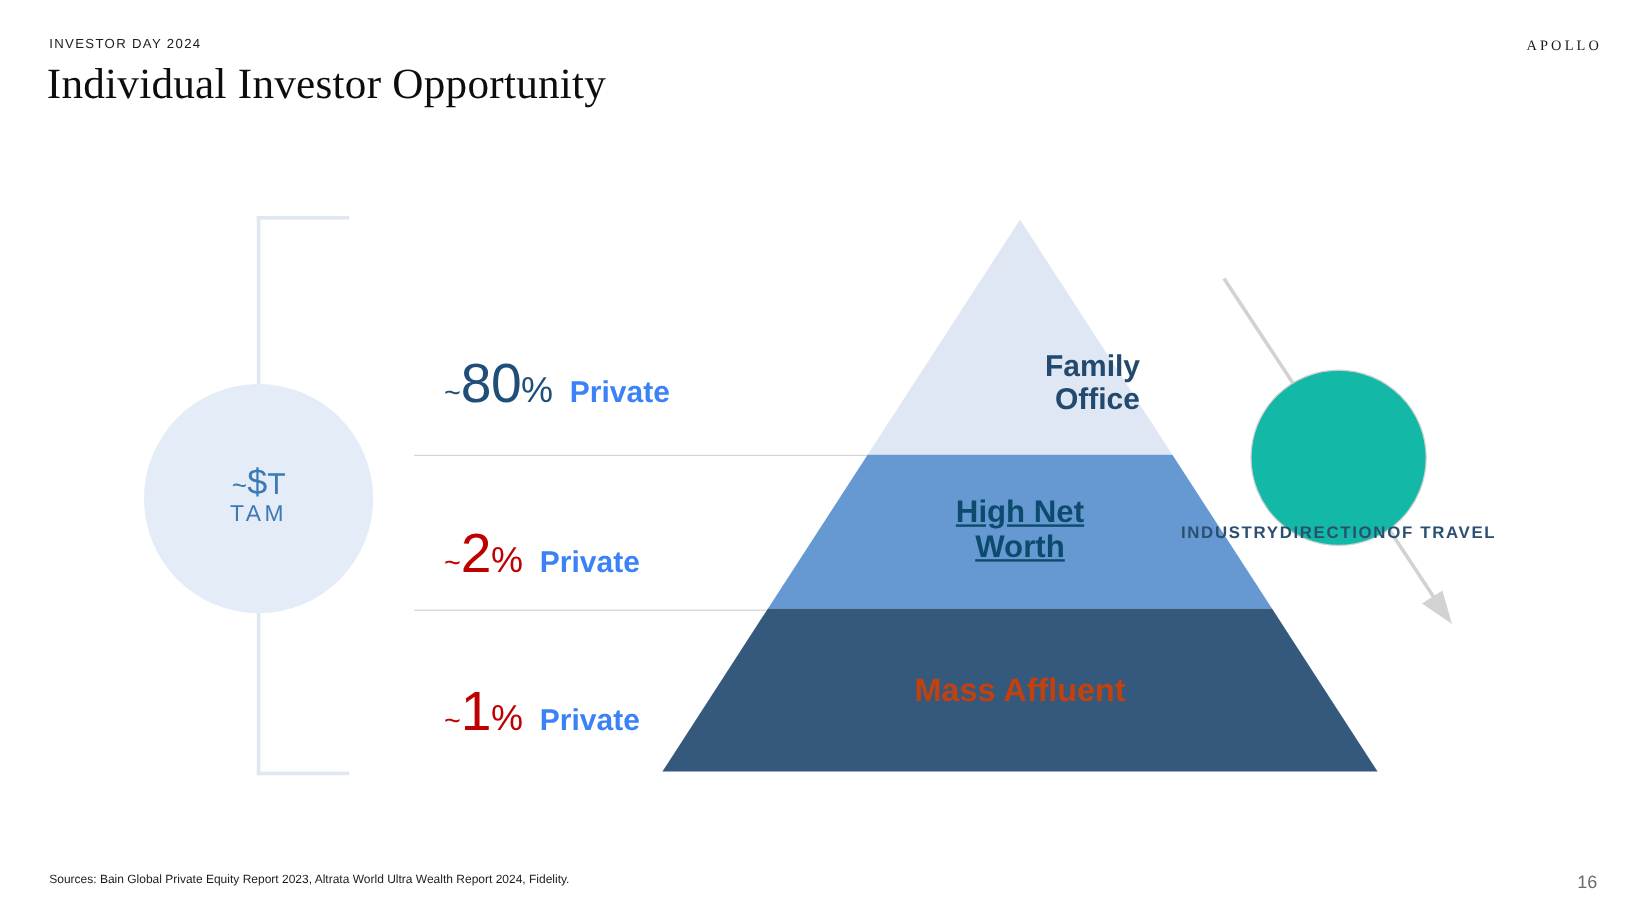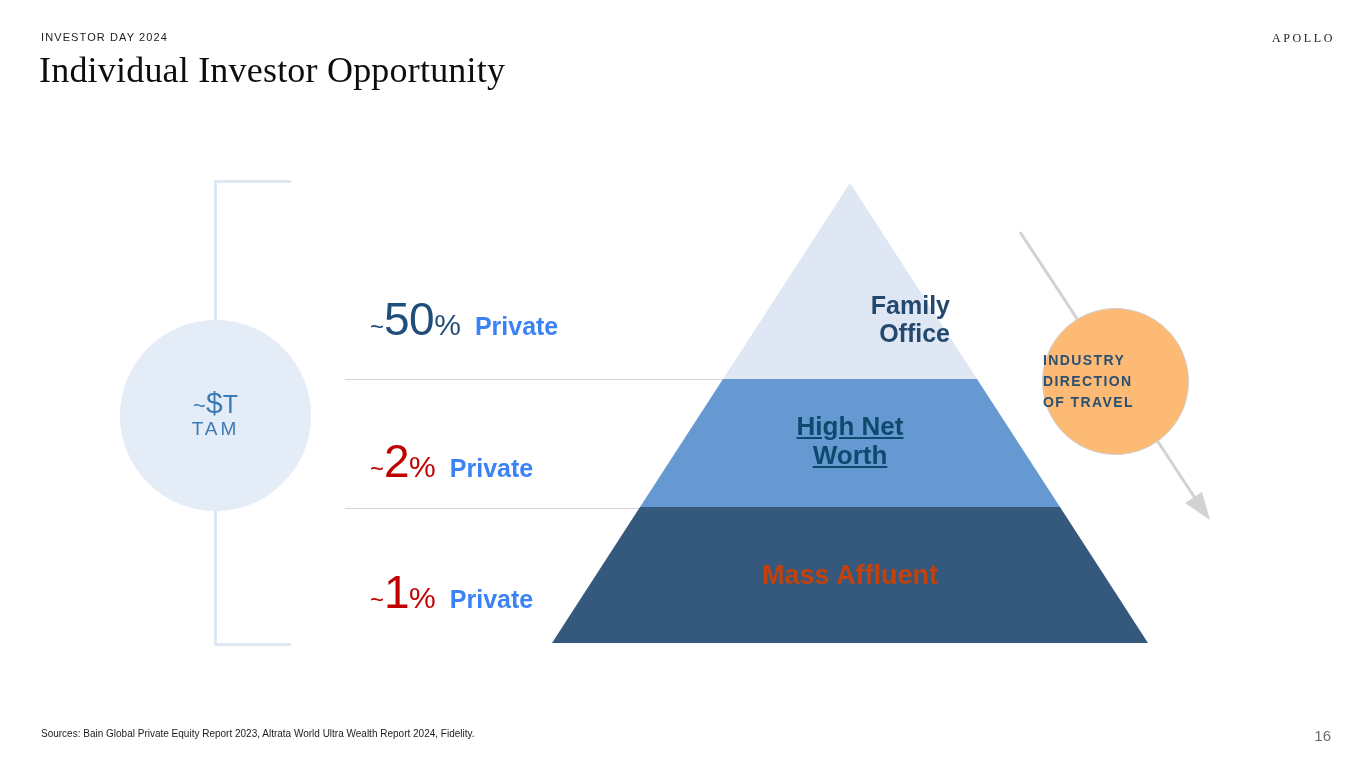--- a/index.html
+++ b/index.html
@@ -157,24 +157,24 @@
     height: 325px;
   }
   #travel-circle {
     position: absolute;
     left: 1042px;
     top: 308px;
     width: 145px;
     height: 145px;
     border-radius: 50%;
     border: 1px solid #cfcfcf;
-    background: #fdba74;
-    display: flex;
-    flex-direction: column;
-    align-items: flex-start;
+    background: #14b8a6;
+    display: flex;
+    flex-direction: row;
+    align-items: flex-end;
     justify-content: center;
   }
   #travel-circle .line {
     font-size: 14px;
     font-weight: 600;
     letter-spacing: 1.4px;
     color: #2b4f70;
     line-height: 1.5;
     white-space: nowrap;
   }
@@ -208,21 +208,21 @@
   <div id="tam-value">
     <span class="tam-approx" style="color: rgb(60, 122, 181);">~</span>
     <span class="tam-dollar" style="color: rgb(60, 122, 181);">$</span>
     <span class="tam-unit" style="color: rgb(60, 122, 181);">T</span>
   </div>
   <div id="tam-label" style="color: rgb(60, 122, 181);">TAM</div>
 </div>
 
 <div class="stat-row" id="stat-row-0">
   <span class="stat-approx nav-accent" style="color: rgb(31, 78, 121);">~</span>
-  <span class="stat-num nav-accent" style="color: rgb(31, 78, 121);">50</span>
+  <span class="stat-num nav-accent" style="color: rgb(31, 78, 121);">80</span>
   <span class="stat-pct nav-accent" style="color: rgb(31, 78, 121);">%</span>
   <span class="stat-word">Private</span>
 </div>
 
 <div class="stat-row" id="stat-row-1">
   <span class="stat-approx red-accent" style="color: rgb(192, 0, 0);">~</span>
   <span class="stat-num red-accent" style="color: rgb(192, 0, 0);">2</span>
   <span class="stat-pct red-accent" style="color: rgb(192, 0, 0);">%</span>
   <span class="stat-word">Private</span>
 </div>

